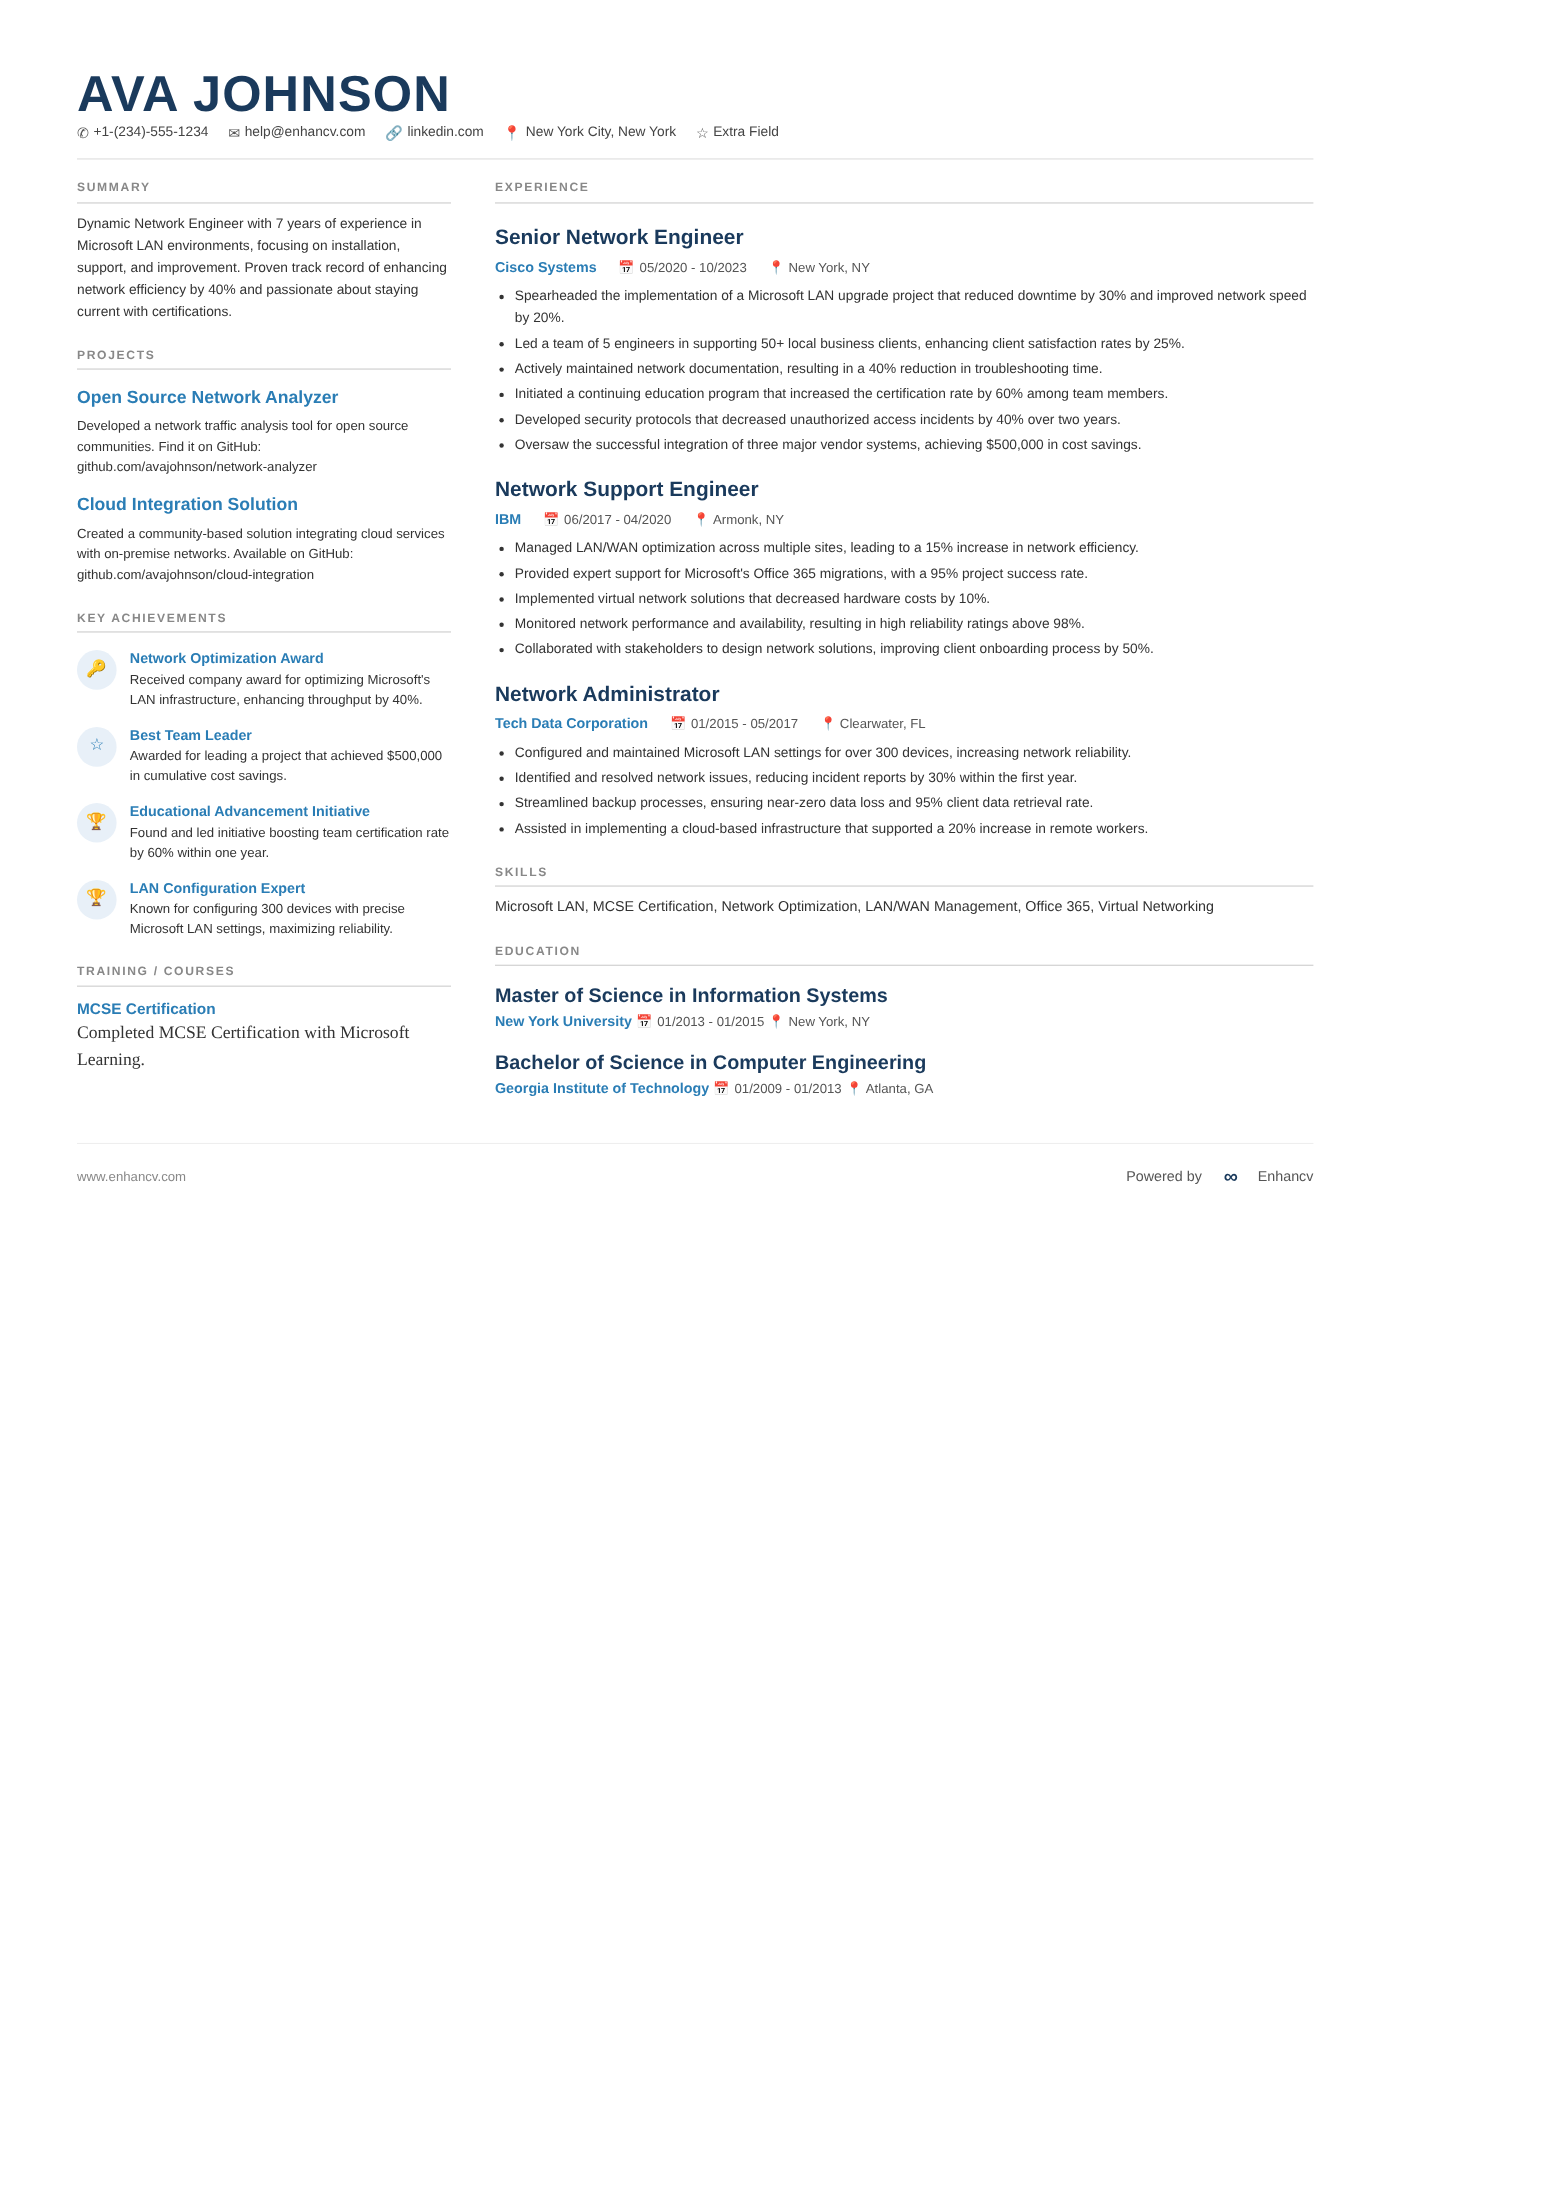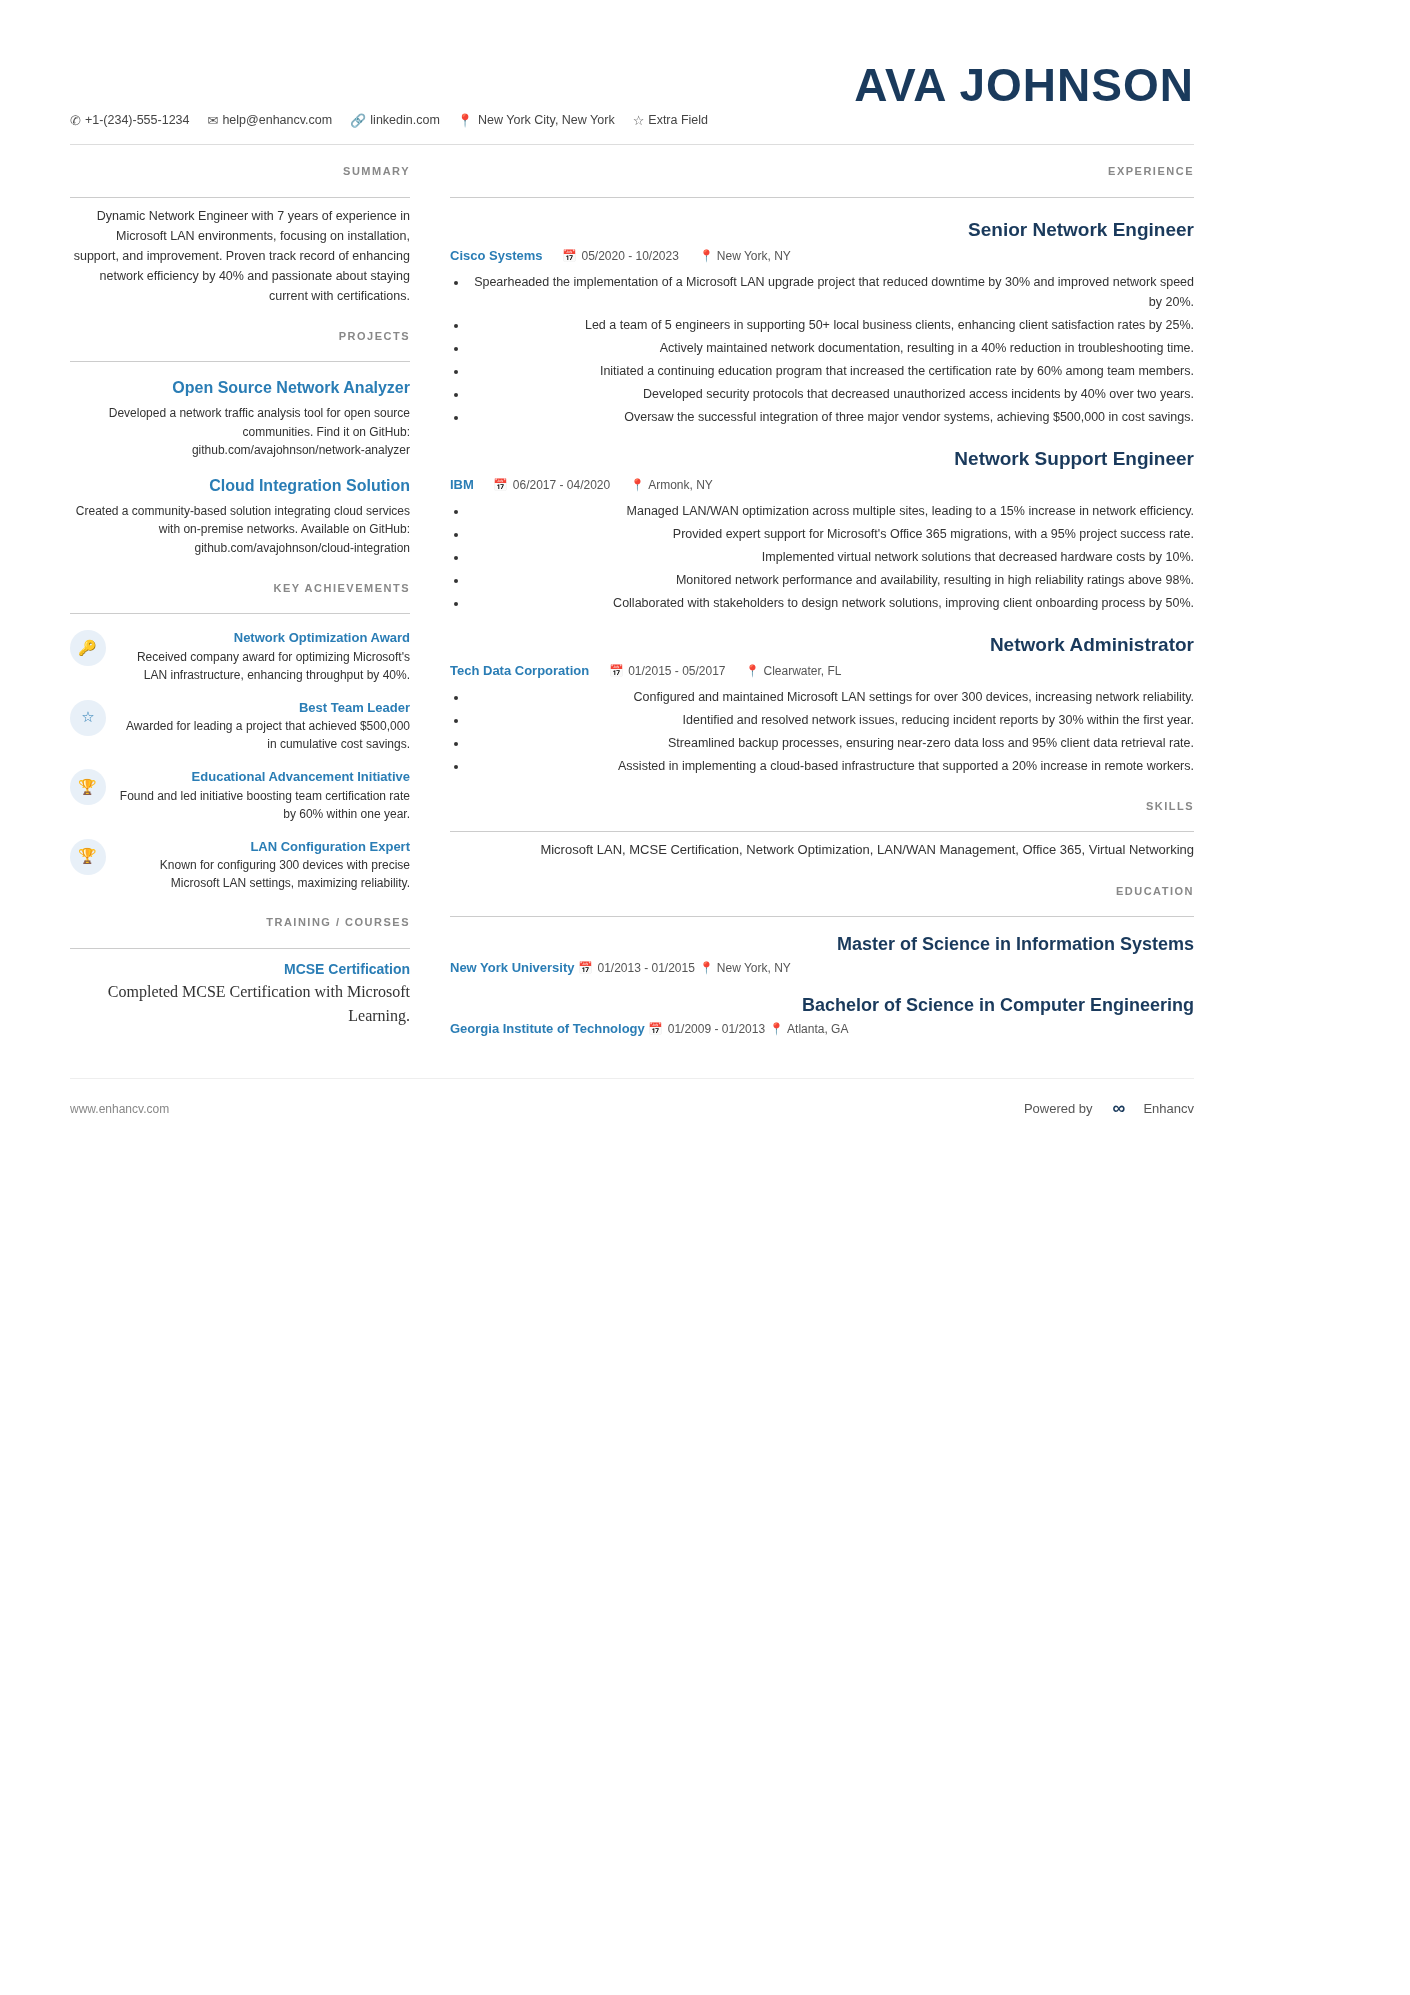--- a/index.html
+++ b/index.html
@@ -9,21 +9,20 @@
       color: #222;
       font-size: 13px;
       line-height: 1.5;
     }
     .page {
       width: 1264px;
       min-height: 1995px;
       background: #fff;
       padding: 60px 70px 60px 70px;
       position: relative;
-      text-align: right;
     }
     .header {
       margin-bottom: 18px;
       border-bottom: 1px solid #ddd;
       padding-bottom: 14px;
     }
     .header-name {
       font-size: 46px;
       font-weight: 900;
       color: #1a3a5c;
@@ -68,21 +67,21 @@
       flex: 1;
     }
     .section-label {
       font-size: 11px;
       font-weight: 700;
       color: #888;
       letter-spacing: 1.5px;
       text-transform: uppercase;
       margin-bottom: 8px;
       margin-top: 22px;
-      padding-bottom: 17px;
+      padding-bottom: 4px;
       border-bottom: 1px solid #ccc;
       font-family: Arial, sans-serif;
     }
     .section-label:first-child {
       margin-top: 0;
     }
     .summary-text {
       font-size: 12.5px;
       color: #333;
       line-height: 1.6;

